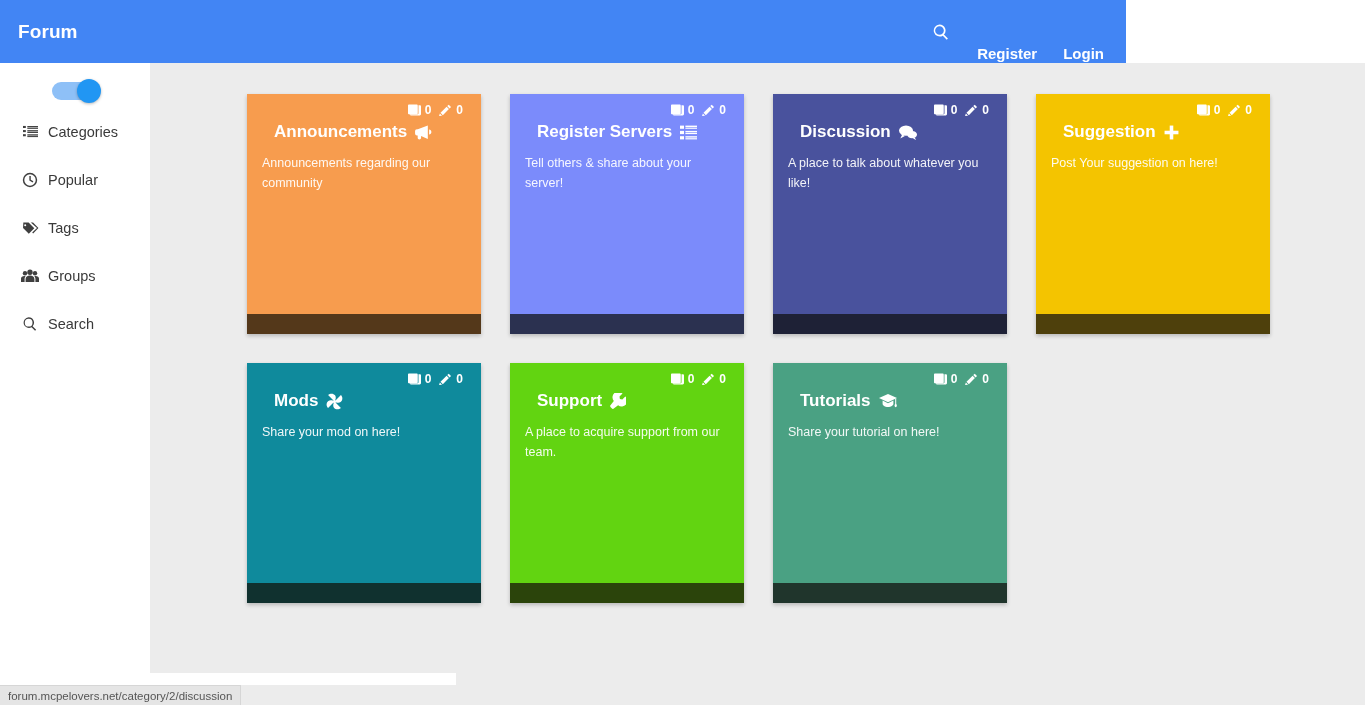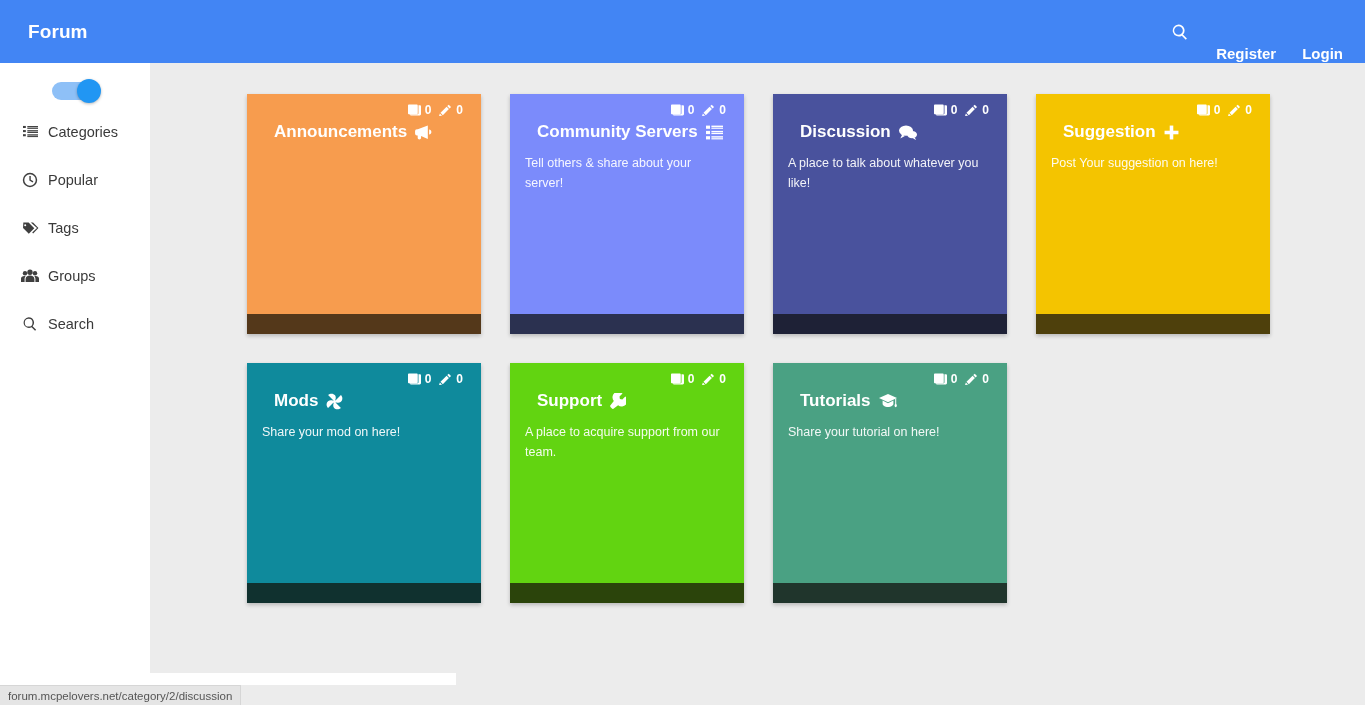--- a/index.html
+++ b/index.html
@@ -8,27 +8,27 @@
     height: 705px;
     overflow: hidden;
     font-family: "Liberation Sans", sans-serif;
     background: #ffffff;
   }
 
   
   .navbar {
     position: absolute;
     top: 0; left: 0;
-    width: 1365px;
+    width: 1126px;
     height: 63px;
     background: #4285f4;
     display: flex;
     align-items: center;
     justify-content: space-between;
-    padding: 0 22px 0 28px;
+    padding: 0 22px 0 18px;
     z-index: 10;
   }
   .brand {
     color: #ffffff;
     font-size: 19px;
     font-weight: bold;
     letter-spacing: .1px;
   }
   .nav-right {
     display: flex;
@@ -330,20 +330,21 @@
             <span class="stat-num">0</span>
           </div>
           <div class="card-title">
             <span>Announcements</span>
             <span class="t-ico">
               <svg width="17" height="15" viewBox="0 0 18 16">
                 <path d="M13.6.6v14.2L6.4 11.6v2.1c0 1-.8 1.8-1.8 1.8s-1.8-.8-1.8-1.8v-2.6H2A2 2 0 010 9.1V6.4a2 2 0 012-2h.9L13.6.6zm1.4 4.2c1.4 0 2.4 1.1 2.4 2.6s-1 2.6-2.4 2.6z"></path>
               </svg>
             </span>
           </div>
+          <div class="card-desc">Announcements regarding our community</div>
         </div>
         <div class="card-footer" style="background: rgb(84, 56, 26);"></div>
       </div>
       <div class="card">
         <div class="card-body" style="background: rgb(123, 139, 251);">
           <div class="card-stats">
             <span class="stat-ico">
               <svg width="13" height="12" viewBox="0 0 14 12">
                 <path d="M0 1.1C0 .4.5 0 1.2 0h8.1c.7 0 1.2.5 1.2 1.1v8.3c0 .7-.5 1.2-1.2 1.2H1.2C.5 10.6 0 10.1 0 9.4zM2.1 2.2h6.3v1H2.1zm0 2.1h6.3v1H2.1z"></path>
                 <path d="M11.3 1h1.5c.7 0 1.2.5 1.2 1.2v8.2c0 .8-.6 1.4-1.4 1.4H3.1c-.7 0-1.3-.5-1.4-1.2h8.4c.7 0 1.2-.5 1.2-1.2z"></path>
@@ -353,21 +354,21 @@
             <span class="stat-ico">
               <svg width="13" height="12" viewBox="0 0 14 13">
                 <path d="M10.5.7l2.5 2.5-1.6 1.6-2.5-2.5z"></path>
                 <path d="M8.2 3l2.5 2.5-6.6 6.6-2.5-2.5z"></path>
                 <path d="M.9 10.4L3.3 12.8 0 13z"></path>
               </svg>
             </span>
             <span class="stat-num">0</span>
           </div>
           <div class="card-title">
-            <span>Community Servers</span>
+            <span>Register Servers</span>
             <span class="t-ico">
               <svg width="17" height="15" viewBox="0 0 17 15">
                 <rect x="0" y="0.6" width="4" height="3.2"></rect>
                 <rect x="0" y="5.9" width="4" height="3.2"></rect>
                 <rect x="0" y="11.2" width="4" height="3.2"></rect>
                 <rect x="5.4" y="0.6" width="11.6" height="1.4"></rect>
                 <rect x="5.4" y="2.6" width="11.6" height="1.2"></rect>
                 <rect x="5.4" y="5.9" width="11.6" height="1.4"></rect>
                 <rect x="5.4" y="7.9" width="11.6" height="1.2"></rect>
                 <rect x="5.4" y="11.2" width="11.6" height="1.4"></rect>

